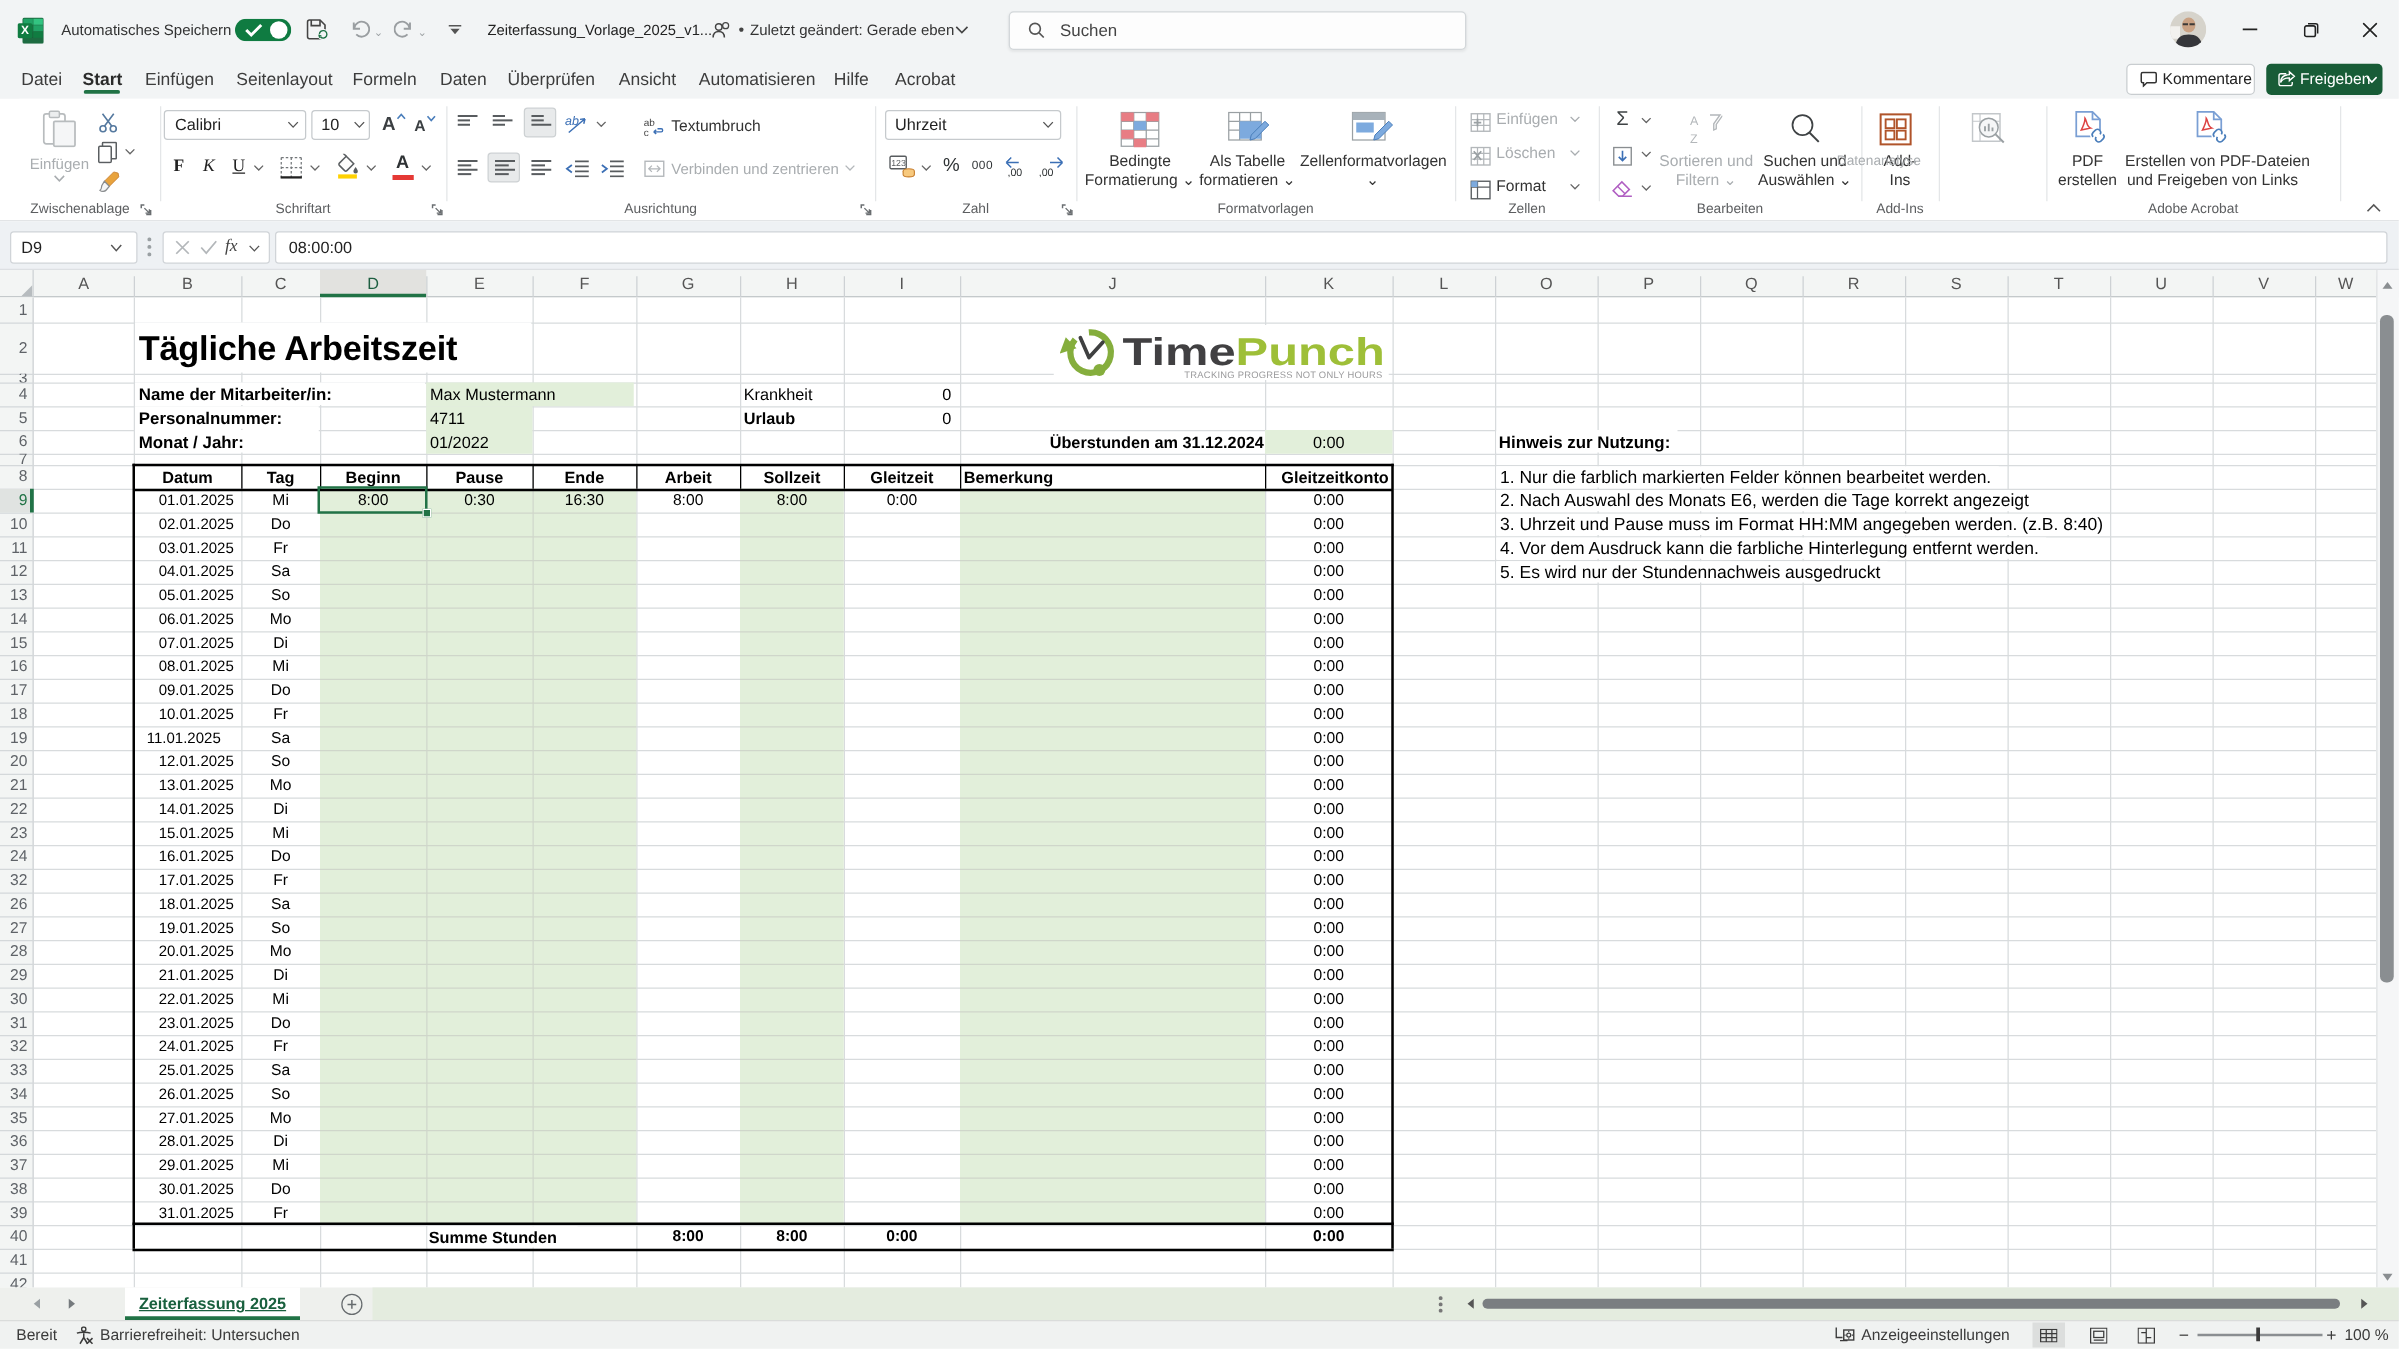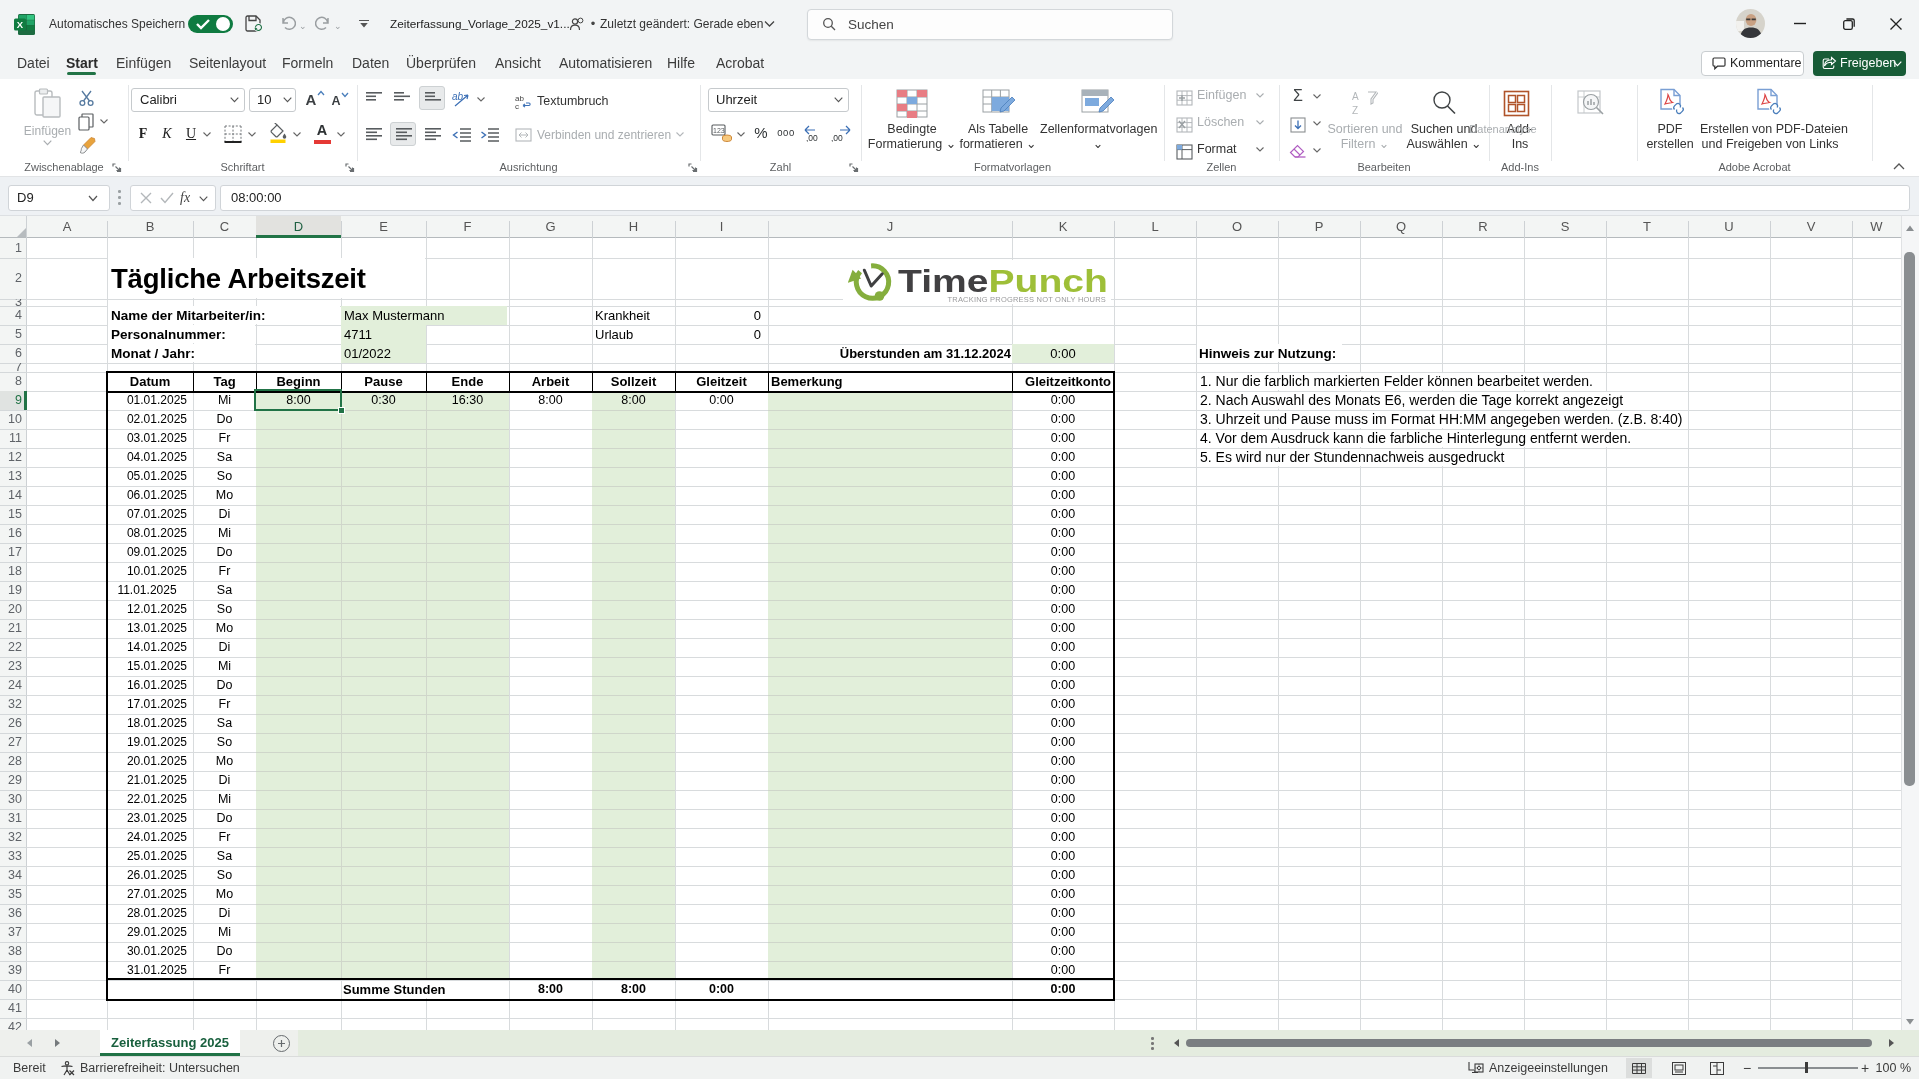--- a/index.html
+++ b/index.html
@@ -768,21 +768,21 @@
 <div class="a" style="left:108px;top:325px;width:147px;height:18px;background:#fff"></div>
 <div class="a" style="left:108px;top:344px;width:147px;height:18px;background:#fff"></div>
 <div class="a" style="left:111px;top:262px;width:400px;height:34px;line-height:34px;font-size:27.5px;text-align:left;color:#000;font-weight:bold;white-space:nowrap;letter-spacing:-0.2px">Tägliche Arbeitszeit</div>
 <div class="a" style="left:111px;top:306px;width:250px;height:19px;line-height:19px;font-size:13.5px;text-align:left;color:#000;font-weight:bold;white-space:nowrap;">Name der Mitarbeiter/in:</div>
 <div class="a" style="left:111px;top:325px;width:250px;height:19px;line-height:19px;font-size:13.5px;text-align:left;color:#000;font-weight:bold;white-space:nowrap;">Personalnummer:</div>
 <div class="a" style="left:111px;top:344px;width:250px;height:19px;line-height:19px;font-size:13.5px;text-align:left;color:#000;font-weight:bold;white-space:nowrap;">Monat / Jahr:</div>
 <div class="a" style="left:344px;top:306px;width:160px;height:19px;line-height:19px;font-size:13px;text-align:left;color:#000;font-weight:normal;white-space:nowrap;">Max Mustermann</div>
 <div class="a" style="left:344px;top:325px;width:100px;height:19px;line-height:19px;font-size:13px;text-align:left;color:#000;font-weight:normal;white-space:nowrap;">4711</div>
 <div class="a" style="left:344px;top:344px;width:100px;height:19px;line-height:19px;font-size:13px;text-align:left;color:#000;font-weight:normal;white-space:nowrap;">01/2022</div>
 <div class="a" style="left:595px;top:306px;width:100px;height:19px;line-height:19px;font-size:13px;text-align:left;color:#000;font-weight:normal;white-space:nowrap;">Krankheit</div>
-<div class="a" style="left:595px;top:325px;width:100px;height:19px;line-height:19px;font-size:13px;text-align:left;color:#000;font-weight:normal;white-space:nowrap;">Urlaub</div>
+<div class="a" style="left:595px;top:325px;width:100px;height:19px;line-height:19px;font-size:13px;text-align:left;color:#000;font-weight:bold;white-space:nowrap;">Urlaub</div>
 <div class="a" style="left:675px;top:306px;width:90px;height:19px;line-height:19px;font-size:13px;text-align:right;color:#000;font-weight:normal;white-space:nowrap;padding-right:4px">0</div>
 <div class="a" style="left:675px;top:325px;width:90px;height:19px;line-height:19px;font-size:13px;text-align:right;color:#000;font-weight:normal;white-space:nowrap;padding-right:4px">0</div>
 <div class="a" style="left:700px;top:344px;width:311px;height:19px;line-height:19px;font-size:13px;text-align:right;color:#000;font-weight:bold;white-space:nowrap;">Überstunden am 31.12.2024</div>
 <div class="a" style="left:1012px;top:344px;width:102px;height:19px;line-height:19px;font-size:13px;text-align:center;color:#000;font-weight:normal;white-space:nowrap;">0:00</div>
 <div class="a" style="left:1197px;top:344px;width:145px;height:18px;background:#fff"></div>
 <div class="a" style="left:1199px;top:344px;width:200px;height:19px;line-height:19px;font-size:13.5px;text-align:left;color:#000;font-weight:bold;white-space:nowrap;">Hinweis zur Nutzung:</div>
 <div class="a" style="left:1197px;top:373px;width:402px;height:17px;background:#fff"></div>
 <div class="a" style="left:1200px;top:372px;width:760px;height:19px;line-height:19px;font-size:14px;text-align:left;color:#000;font-weight:normal;white-space:nowrap;">1. Nur die farblich markierten Felder können bearbeitet werden.</div>
 <div class="a" style="left:1197px;top:392px;width:432px;height:17px;background:#fff"></div>
 <div class="a" style="left:1200px;top:391px;width:760px;height:19px;line-height:19px;font-size:14px;text-align:left;color:#000;font-weight:normal;white-space:nowrap;">2. Nach Auswahl des Monats E6, werden die Tage korrekt angezeigt</div>
@@ -936,21 +936,21 @@
     </svg>
 <div class="a" style="left:0px;top:1030px;width:1919px;height:26px;background:#eef0ed"></div>
 <div class="a" style="left:298px;top:1030px;width:1621px;height:26px;background:#e4ecdf"></div>
 <svg class="a" style="left:25px;top:1038px" width="8" height="10" viewBox="0 0 8 10">
       <path d="M7 1 L2 5 L7 9 Z" fill="#9aa0a3"></path>
     </svg>
 <svg class="a" style="left:54px;top:1038px" width="8" height="10" viewBox="0 0 8 10">
       <path d="M1 1 L6 5 L1 9 Z" fill="#757a7d"></path>
     </svg>
 <div class="a" style="left:100px;top:1030px;width:140px;height:26px;background:#fff"></div>
-<div class="a" style="left:100px;top:1031px;width:140px;height:23px;line-height:23px;font-size:13px;text-align:center;color:#19603e;font-weight:bold;white-space:nowrap;">Zeiterfassung 2025</div>
+<div class="a" style="left:100px;top:1031px;width:140px;height:23px;line-height:23px;font-size:13px;text-align:center;color:#19603e;font-weight:bold;white-space:nowrap;text-decoration:underline;">Zeiterfassung 2025</div>
 <div class="a" style="left:100px;top:1053px;width:140px;height:3px;background:#217346"></div>
 <div class="a" style="left:273px;top:1035px;width:17px;height:17px;border:1.2px solid #666b6e;border-radius:50%"></div>
 <svg class="a" style="left:277px;top:1039px" width="9" height="9" viewBox="0 0 9 9">
       <path d="M4.5 1 L4.5 8 M1 4.5 L8 4.5" stroke="#666b6e" stroke-width="1.2"></path>
     </svg>
 <div class="a" style="left:1151px;top:1037px;width:2.5px;height:2.5px;background:#777;border-radius:50%"></div>
 <div class="a" style="left:1151px;top:1042px;width:2.5px;height:2.5px;background:#777;border-radius:50%"></div>
 <div class="a" style="left:1151px;top:1047px;width:2.5px;height:2.5px;background:#777;border-radius:50%"></div>
 <svg class="a" style="left:1172px;top:1038px" width="8" height="10" viewBox="0 0 8 10">
       <path d="M7 1 L2 5 L7 9 Z" fill="#555"></path>

